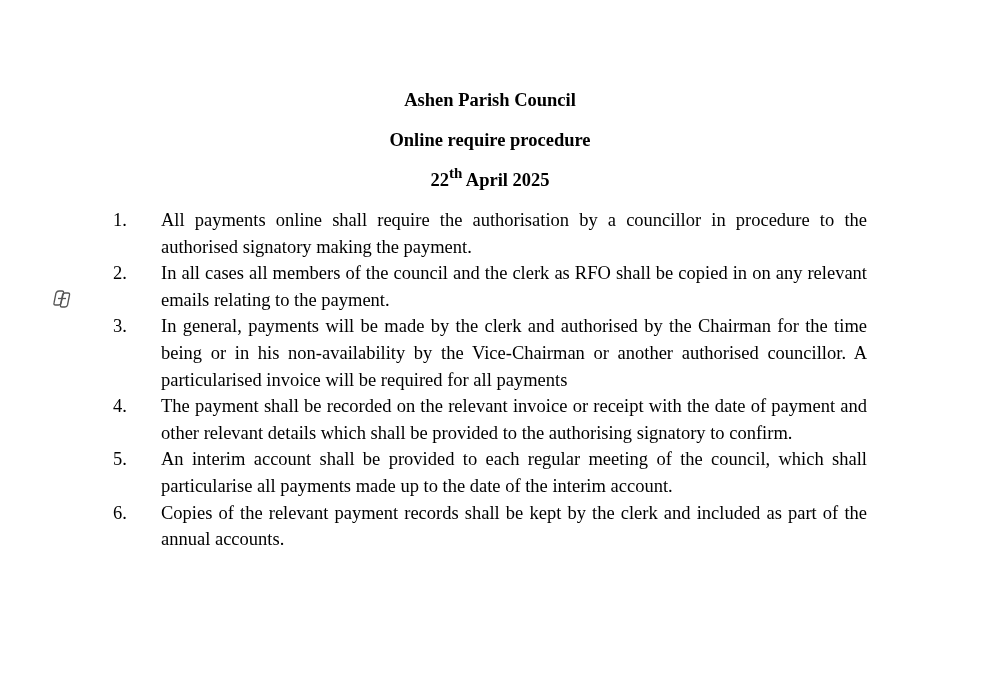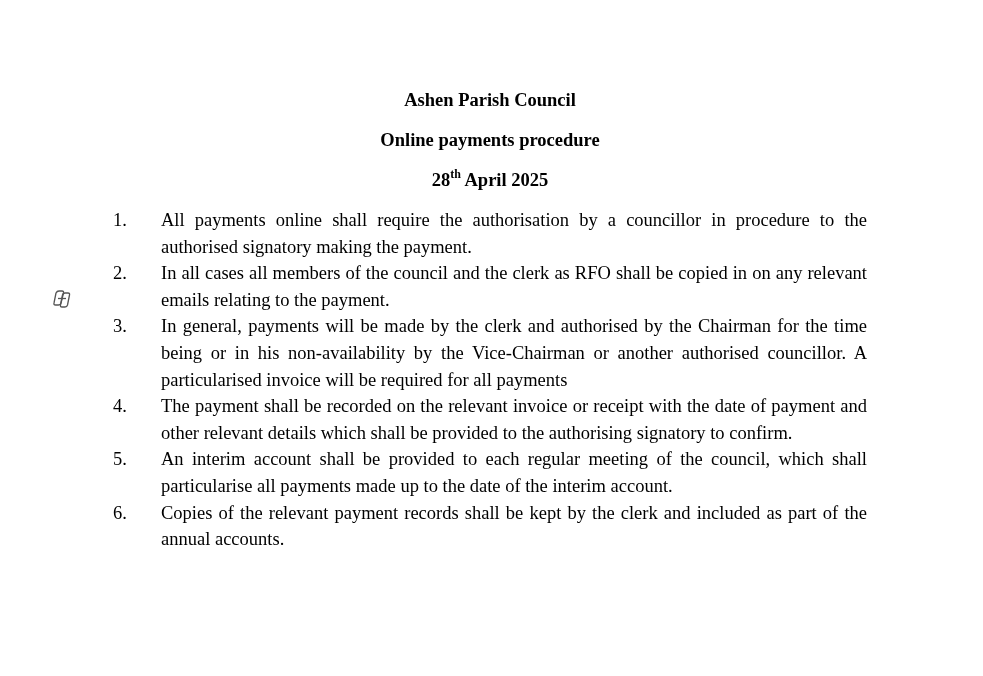--- a/index.html
+++ b/index.html
@@ -28,21 +28,21 @@
       width: 980px;
       text-align: center;
       font-weight: bold;
       font-size: 18.5px;
       line-height: 22px;
     }
     .h1 { top: 89px; }
     .h2 { top: 129px; }
     .h3 { top: 169px; }
     .heading sup {
-      font-size: 12px;
+      font-size: 15px;
       line-height: 0;
       position: relative;
       top: -1px;
     }
     .list {
       position: absolute;
       left: 113px;
       top: 207px;
       width: 754px;
       font-size: 18.5px;
@@ -76,22 +76,22 @@
 
   <div class="copilot" title="">
     <svg width="22" height="20" viewBox="0 0 22 20" fill="none" stroke="#555555" stroke-width="1.3" stroke-linejoin="round">
       <path d="M5 4 Q6 2 8 2 L11 2 Q13 2 12.5 4 L10 14 Q9.5 16 7.5 16 L4.5 16 Q2.5 16 3 14 Z"></path>
       <path d="M11.5 6 Q12 4 14 4 L17 4 Q19 4 18.5 6 L16.5 16 Q16 18 14 18 L11 18 Q9 18 9.5 16 Z"></path>
       <path d="M7 9.5 L15 9.5"></path>
     </svg>
   </div>
 
   <div class="heading h1">Ashen Parish Council</div>
-  <div class="heading h2">Online payments procedure</div>
-  <div class="heading h3"><span>28</span><sup>th</sup> <span>April 2025</span></div>
+  <div class="heading h2">Online require procedure</div>
+  <div class="heading h3"><span>22</span><sup>th</sup> <span>April 2025</span></div>
 
   <div class="list">
     <div class="item">
       <span class="num">1.</span>
       <span class="text last-left">All payments online shall require the authorisation by a councillor in procedure to the authorised signatory making the payment.</span>
     </div>
     <div class="item">
       <span class="num">2.</span>
       <span class="text last-left">In all cases all members of the council and the clerk as RFO shall be copied in on any relevant emails relating to the payment.</span>
     </div>

